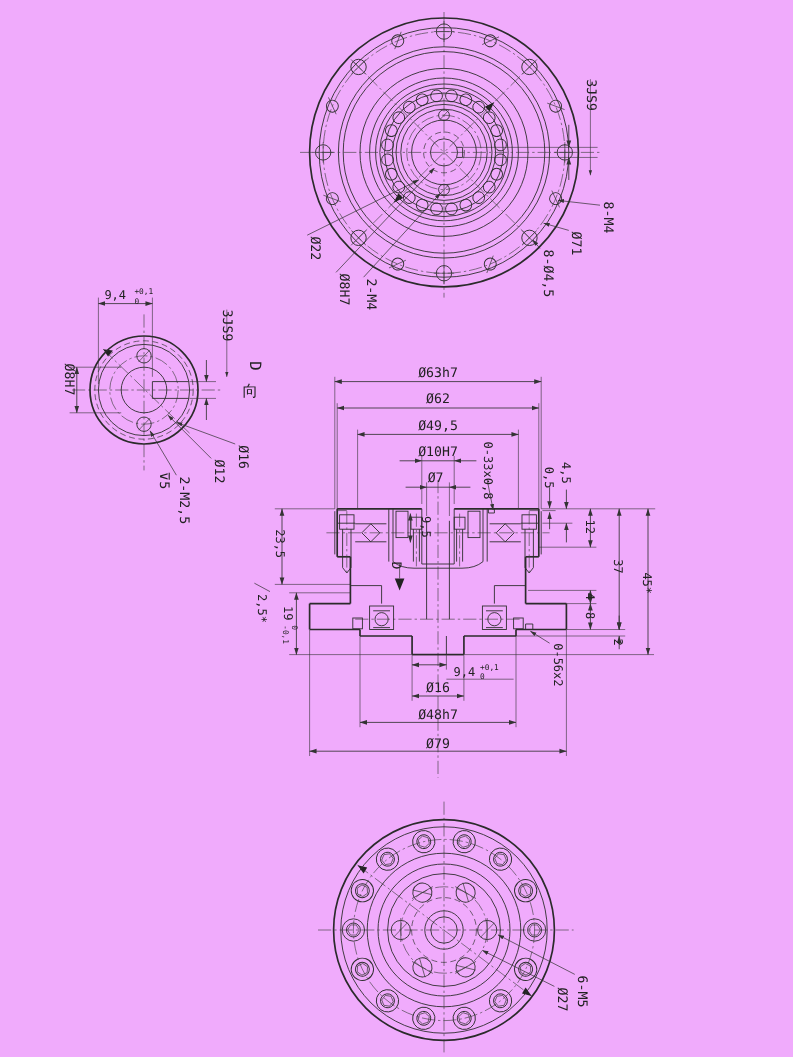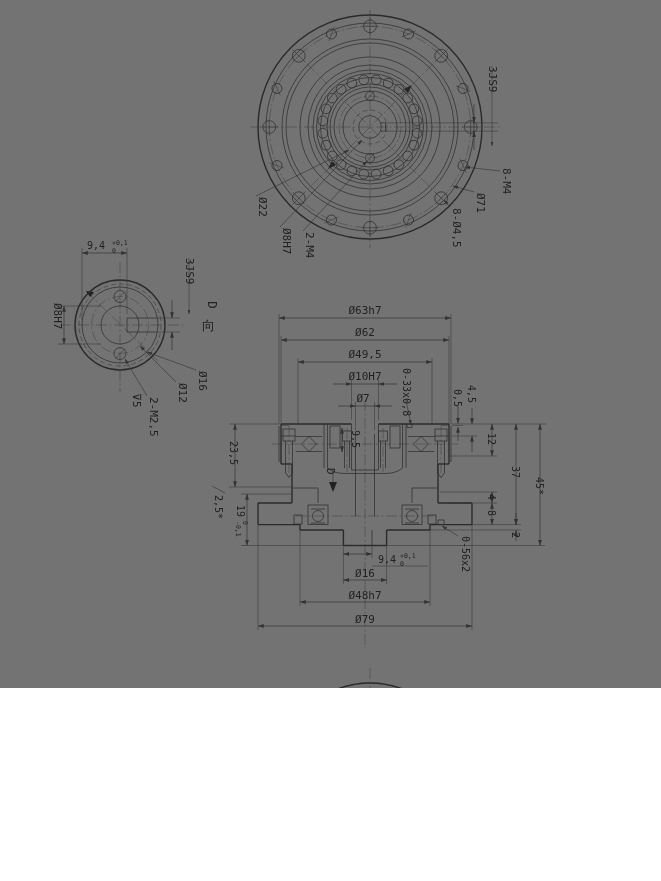--- a/index.html
+++ b/index.html
@@ -1,16 +1,16 @@
 <!DOCTYPE html>
 <html><head>
 <meta charset="utf-8">
 <style>
   html,body{margin:0;padding:0;background:#ffffff;}
-  .canvas{width:661px;height:688px;position:relative;background:#737373;}
+  .canvas{width:661px;height:881px;position:relative;background:#f0abfc;}
   svg{display:block;}
   .thick{stroke:#2b2b2b;stroke-width:1.4;fill:none;}
   .thin{stroke:#2f2f2f;stroke-width:0.75;fill:none;}
   .xthin{stroke:#3a3a3a;stroke-width:0.55;fill:none;}
   .cl{stroke:#444;stroke-width:0.55;fill:none;stroke-dasharray:11 2.5 2 2.5;}
   .dash{stroke:#3a3a3a;stroke-width:0.6;fill:none;stroke-dasharray:5 3;}
   .dim{stroke:#333;stroke-width:0.7;fill:none;}
   .ext{stroke:#333;stroke-width:0.5;fill:none;}
   .ld{stroke:#333;stroke-width:0.6;fill:none;}
   text{font-family:"DejaVu Sans Mono", monospace;fill:#222;}

